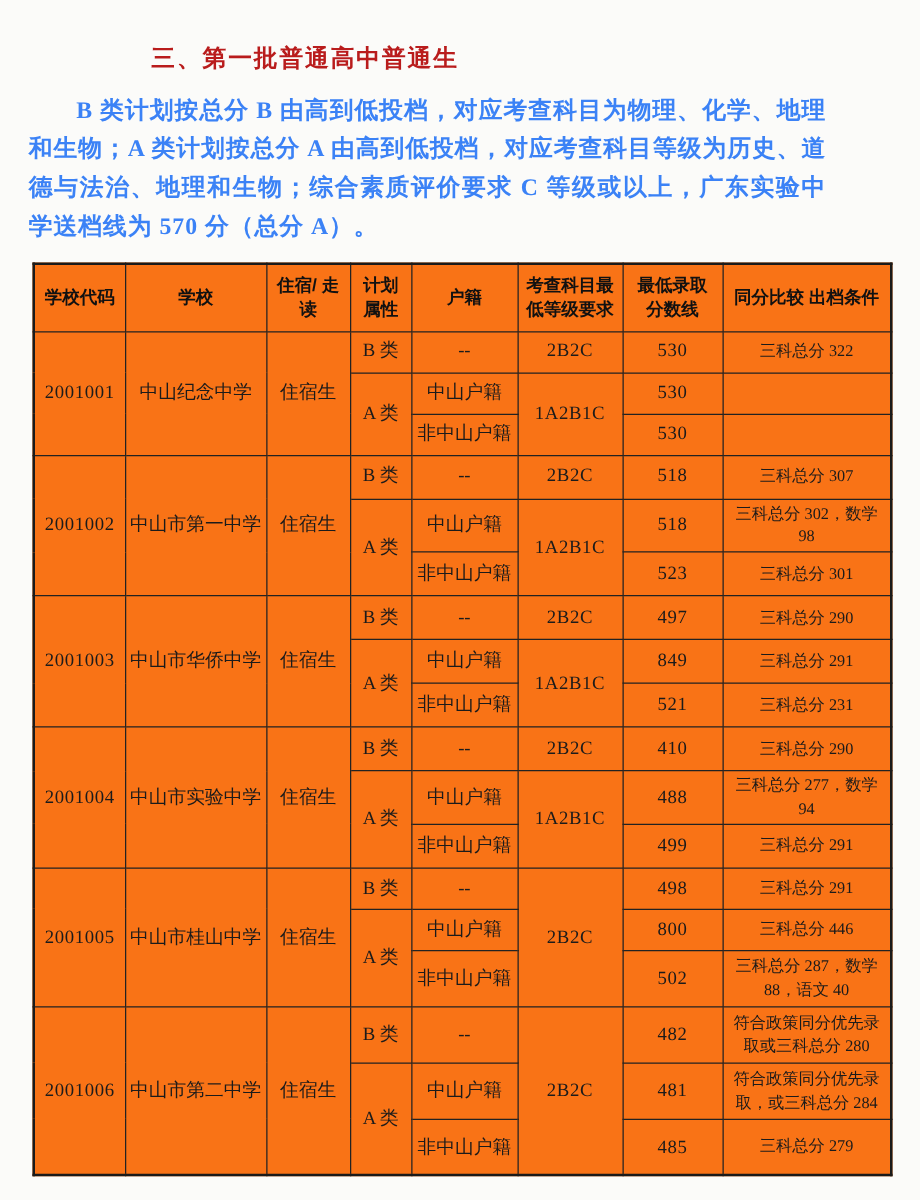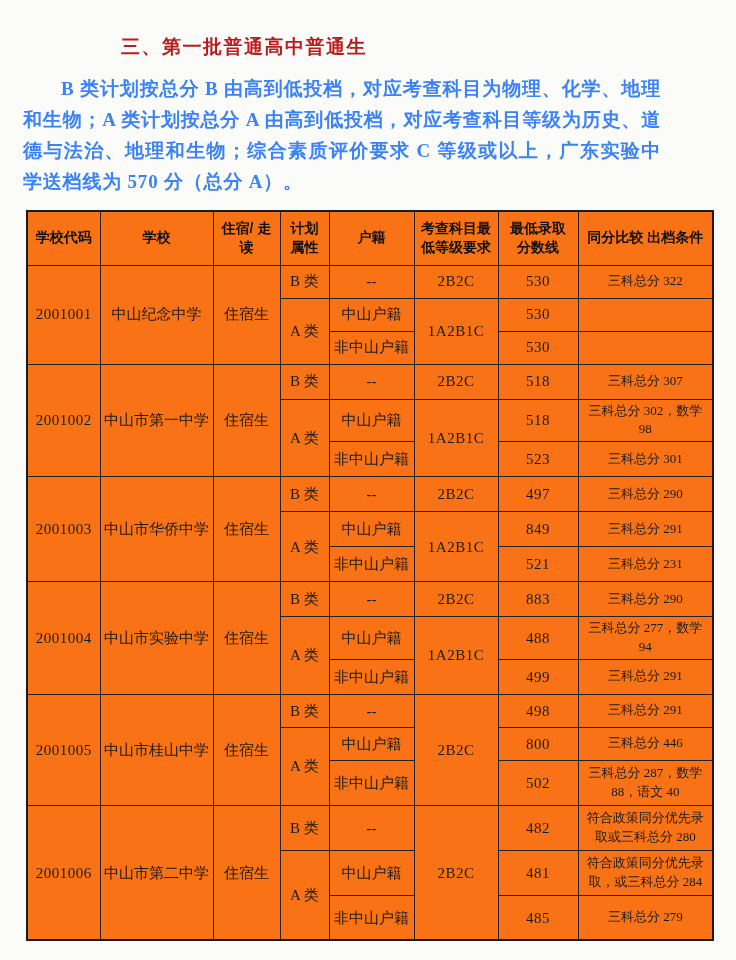--- a/index.html
+++ b/index.html
@@ -163,21 +163,21 @@
     <td class="cond">三科总分 231</td>
   </tr>
 
   <tr class="rh-m">
     <td rowspan="3" class="latin">2001004</td>
     <td rowspan="3">中山市实验中学</td>
     <td rowspan="3">住宿生</td>
     <td>B 类</td>
     <td>--</td>
     <td class="latin">2B2C</td>
-    <td class="latin">883</td>
+    <td class="latin">410</td>
     <td class="cond">三科总分 290</td>
   </tr>
   <tr class="rh-m">
     <td rowspan="2">A 类</td>
     <td>中山户籍</td>
     <td rowspan="2" class="latin">1A2B1C</td>
     <td class="latin">488</td>
     <td class="cond">三科总分 277，数学 94</td>
   </tr>
   <tr class="rh-m">

